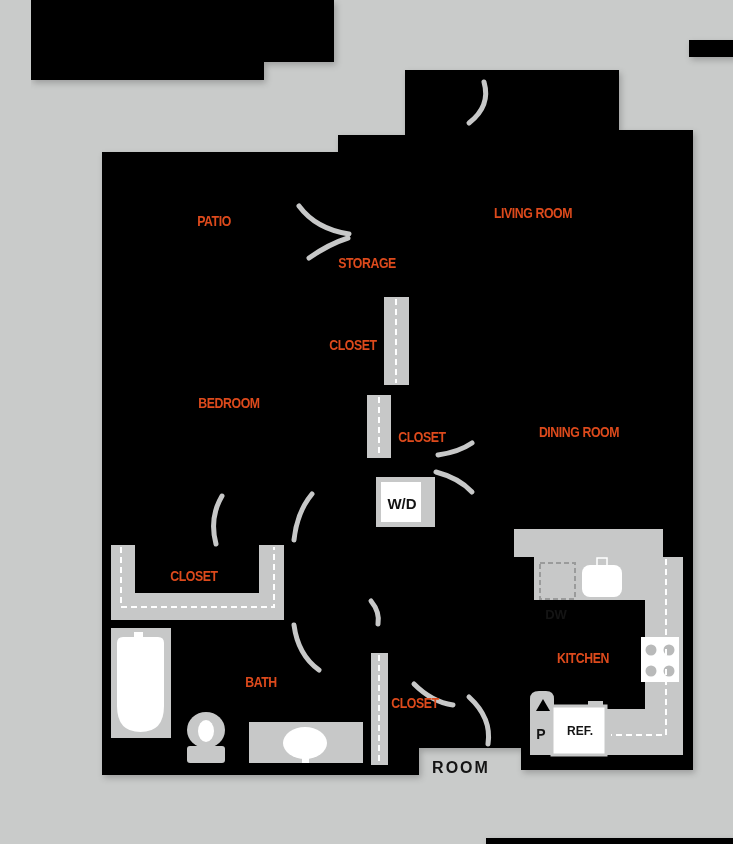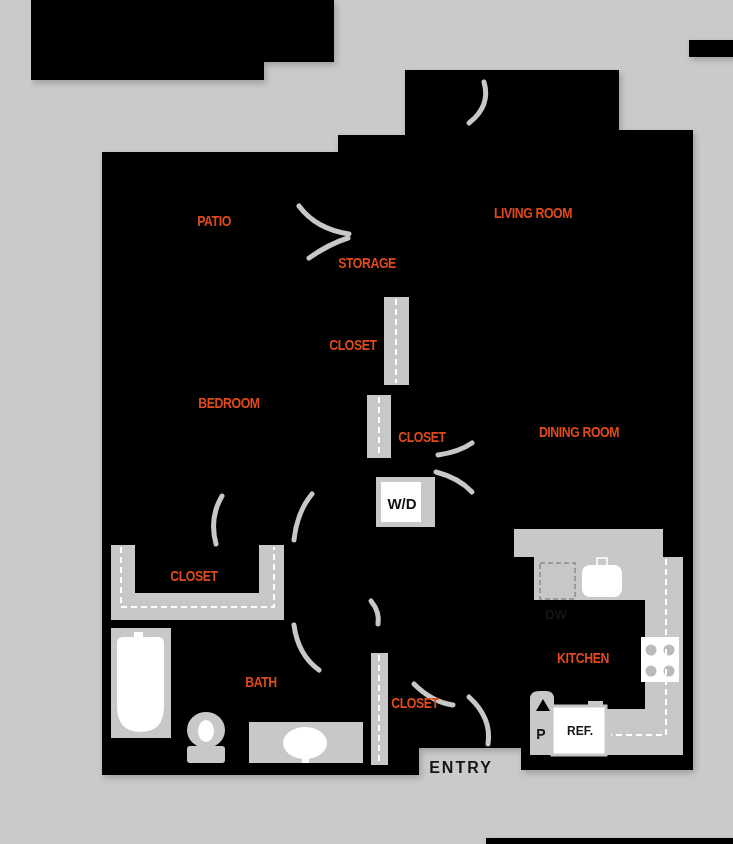--- a/index.html
+++ b/index.html
@@ -107,15 +107,15 @@
   <div class="lbl room" style="left:548px;top:431px">DINING ROOM</div>
   <div class="lbl room" style="left:163px;top:575px">CLOSET</div>
   <div class="lbl room" style="left:230px;top:681px">BATH</div>
   <div class="lbl room" style="left:384px;top:702px">CLOSET</div>
   <div class="lbl room" style="left:552px;top:657px">KITCHEN</div>
 
   <div class="lbl dark" style="left:371px;top:503px;font-size:15px">W/D</div>
   <div class="lbl dark" style="left:525px;top:614px;font-size:13px">DW</div>
   <div class="lbl dark" style="left:549px;top:731px;font-size:12px">REF.</div>
   <div class="lbl dark" style="left:510px;top:734px;font-size:14px">P</div>
-  <div class="lbl dark" style="left:430px;top:768px;font-size:16px;letter-spacing:2px">ENTRY</div>
+  <div class="lbl dark" style="left:430px;top:768px;font-size:16px;letter-spacing:2px">ROOM</div>
 
 </div>
 
 </body></html>

